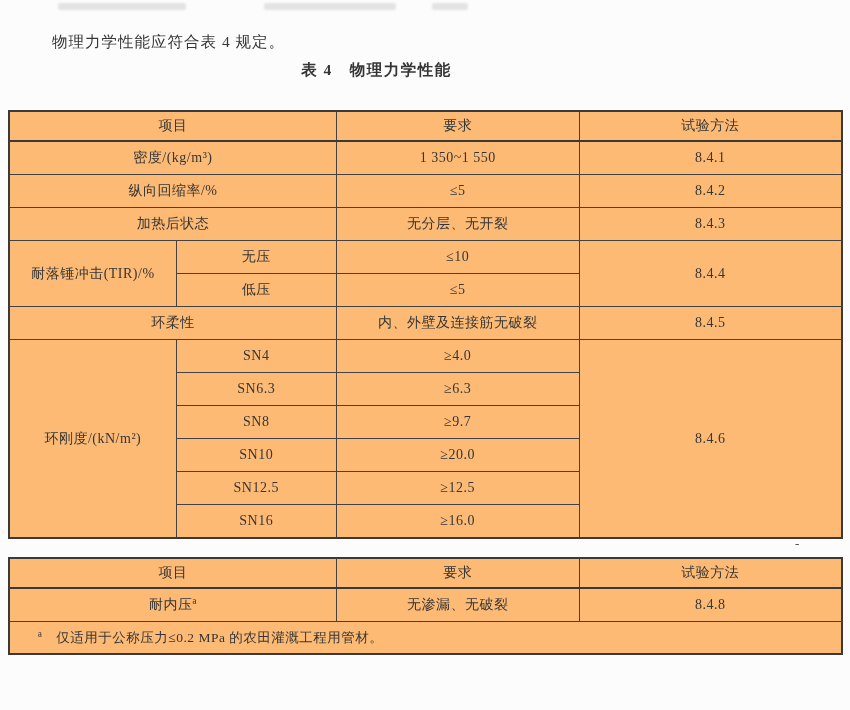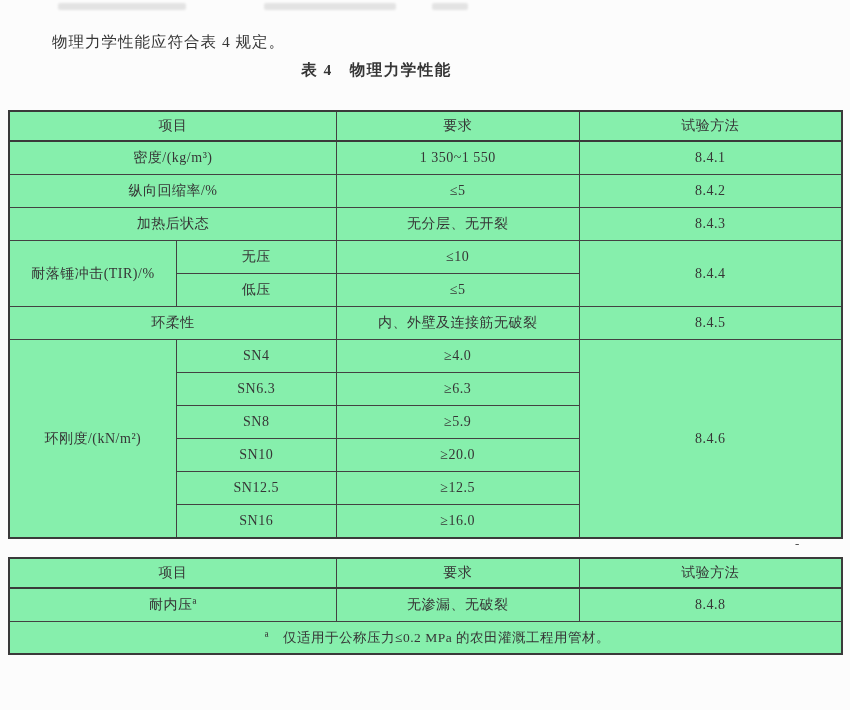--- a/index.html
+++ b/index.html
@@ -51,21 +51,21 @@
     font-weight: bold;
     letter-spacing: 1.5px;
   }
 
   table {
     position: absolute;
     left: 8px;
     width: 835px;
     border-collapse: collapse;
     table-layout: fixed;
-    background: #86efac;
+    background: #fdba74;
     border: 2px solid #3a3a3a;
   }
   .t1 { top: 110px; }
   .t2 { top: 557px; }
 
   td {
     border: 1px solid #424242;
     text-align: center;
     vertical-align: middle;
     font-size: 14px;
@@ -73,21 +73,21 @@
     height: 32px;
     letter-spacing: 0.5px;
     overflow: hidden;
     white-space: nowrap;
   }
   tr.header-row td {
     height: 28px;
     border-bottom: 2px solid #3a3a3a;
   }
   .t2 .footnote-row td {
-    text-align: center;
+    text-align: left;
     padding-left: 28px;
     font-size: 13.5px;
     height: 31px;
   }
   .page-mark {
     position: absolute;
     top: 536px;
     left: 795px;
     font-size: 13px;
     color: #4a4a4a;
@@ -154,21 +154,21 @@
         <td>SN4</td>
         <td>≥4.0</td>
         <td rowspan="6">8.4.6</td>
       </tr>
       <tr>
         <td>SN6.3</td>
         <td>≥6.3</td>
       </tr>
       <tr>
         <td>SN8</td>
-        <td>≥5.9</td>
+        <td>≥9.7</td>
       </tr>
       <tr>
         <td>SN10</td>
         <td>≥20.0</td>
       </tr>
       <tr>
         <td>SN12.5</td>
         <td>≥12.5</td>
       </tr>
       <tr>

